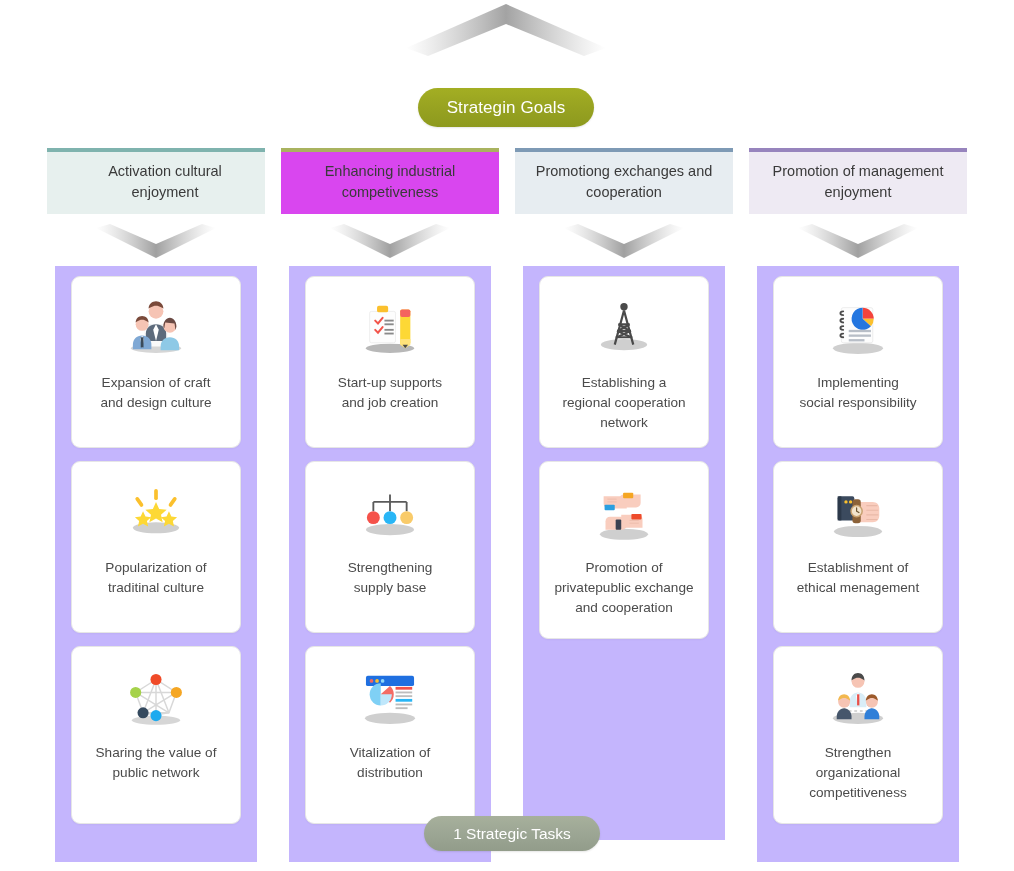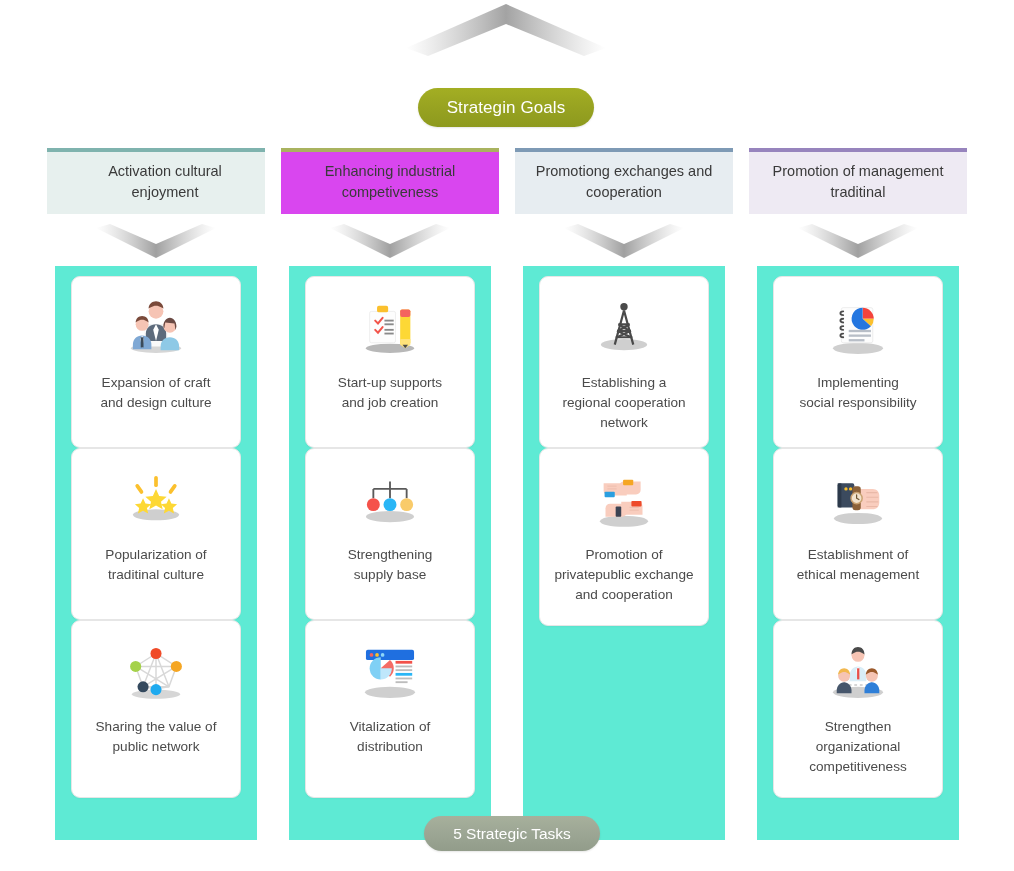--- a/index.html
+++ b/index.html
@@ -60,23 +60,24 @@
     padding: 6px 10px 8px;
     font-size: 14.5px;
     line-height: 1.45;
     color: #3a3a3a;
   }
 
   .col-arrow { width: 120px; height: 34px; margin-top: 10px; margin-bottom: 8px; }
 
   .col-body {
     width: 202px;
-    background: #5eead4;
+    background: #c4b5fd;
     padding: 10px 0 38px;
     display: flex; flex-direction: column; align-items: center;
+    gap: 13px;
     min-height: 574px;
   }
 
   .card {
     width: 170px;
     background: #ffffff;
     border: 1px solid #e6e6e6;
     border-radius: 9px;
     display: flex; flex-direction: column; align-items: center;
     padding: 14px 8px 14px;
@@ -331,21 +332,21 @@
     <g stroke="#e9b9a8" stroke-width="1" fill="none" opacity=".8">
       <path d="M22 25h10M22 28h10M46 48h10M46 51h10"></path>
     </g>
   </svg>
             </div>
             <div class="card-label">Promotion of<br>privatepublic exchange<br>and cooperation</div>
           </div>
         </div>
       </div>
       <div class="col">
-        <div class="col-head" style="border-top-color: rgb(151, 132, 189); background: rgb(238, 234, 243);">Promotion of management traditinal</div>
+        <div class="col-head" style="border-top-color: rgb(151, 132, 189); background: rgb(238, 234, 243);">Promotion of management enjoyment</div>
         <div class="col-arrow"><svg viewBox="0 0 120 34" width="120" height="34">
     <defs>
       <linearGradient id="dL3" x1="0" y1="0" x2="1" y2="0">
         <stop offset="0" stop-color="#c2c2c2" stop-opacity="0"></stop>
         <stop offset="1" stop-color="#9b9b9b" stop-opacity=".95"></stop>
       </linearGradient>
       <linearGradient id="dR3" x1="1" y1="0" x2="0" y2="0">
         <stop offset="0" stop-color="#c2c2c2" stop-opacity="0"></stop>
         <stop offset="1" stop-color="#9b9b9b" stop-opacity=".95"></stop>
       </linearGradient>
@@ -412,14 +413,14 @@
     <path d="M48.5 43c0-4 3-7 6.5-7s6.5 3 6.5 7c0 0-3-3-6.5-3s-6.5 3-6.5 3z" fill="#9c5a2b"></path>
     <path d="M47 60c0-5 3.5-9 8-9s8 4 8 9v3H47z" fill="#2f7fd8"></path>
   </svg>
             </div>
             <div class="card-label">Strengthen<br>organizational<br>competitiveness</div>
           </div>
         </div>
       </div>
     </div>
 
-  <div class="tasks-pill">5 Strategic Tasks</div>
+  <div class="tasks-pill">1 Strategic Tasks</div>
 </div>
 
 </body></html>

